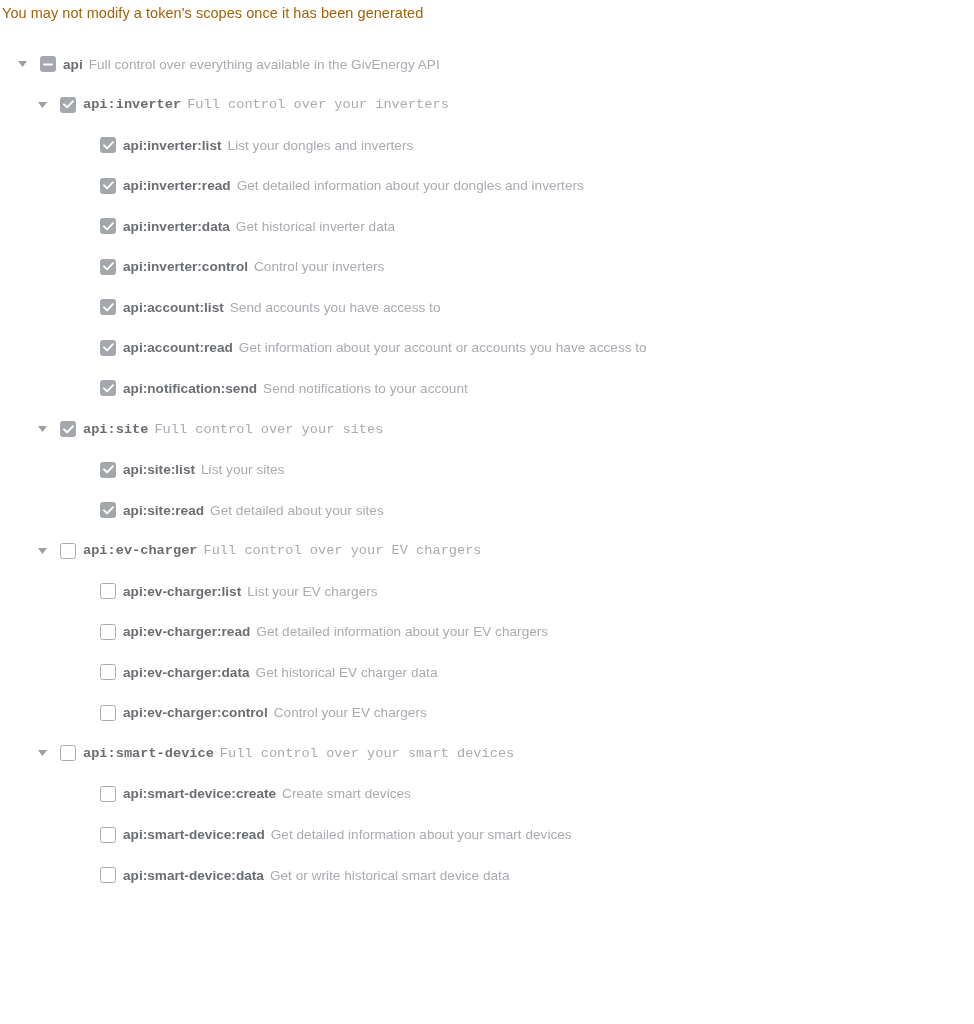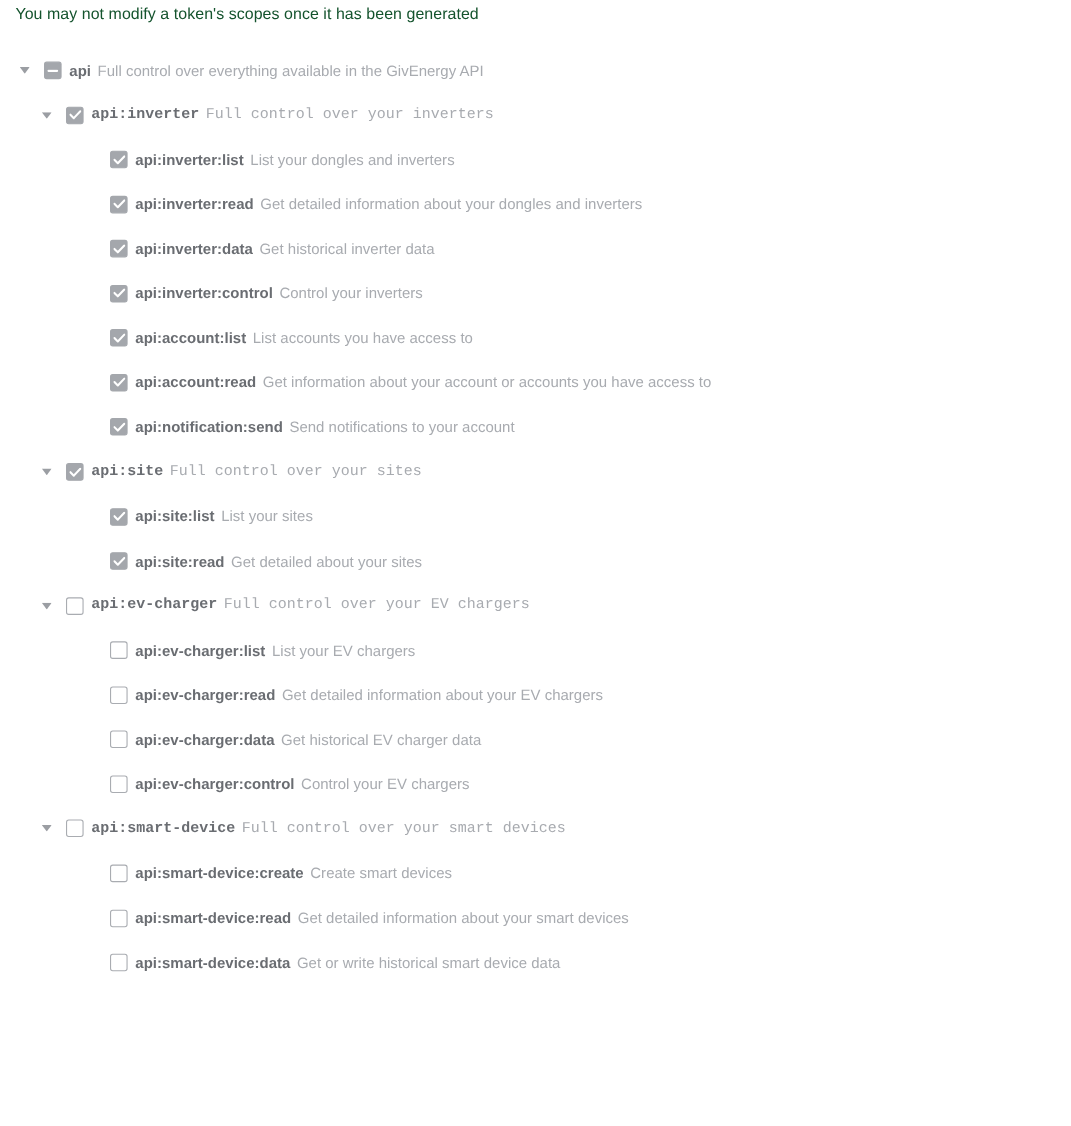--- a/index.html
+++ b/index.html
@@ -11,24 +11,24 @@
     width: 974px;
     height: 1024px;
     overflow: hidden;
   }
   body {
     font-family: "Liberation Sans", "DejaVu Sans", sans-serif;
     -webkit-font-smoothing: antialiased;
   }
 
   .notice {
-    color: #14532d;
+    color: #a16207;
     font-size: 14.5px;
     line-height: 1.3;
-    padding: 4px 0 0 14px;
+    padding: 4px 0 0 2px;
     letter-spacing: 0.05px;
   }
 
   .scope-tree {
     margin-top: 21px;
   }
 
   .scope-row {
     display: flex;
     align-items: center;
@@ -166,21 +166,21 @@
         <span class="scope-desc">Control your inverters</span>
       </div>
       <div class="scope-row depth-2">
         <div class="twisty hidden"></div>
         <div class="cbx checked">
           <svg width="11" height="9" viewBox="0 0 11 9">
             <path d="M1 4.3 L4.1 7.4 L10 1.2" fill="none" stroke="#ffffff" stroke-width="1.9" stroke-linecap="round" stroke-linejoin="round"></path>
           </svg>
         </div>
         <span class="scope-label">api:account:list</span>
-        <span class="scope-desc">List accounts you have access to</span>
+        <span class="scope-desc">Send accounts you have access to</span>
       </div>
       <div class="scope-row depth-2">
         <div class="twisty hidden"></div>
         <div class="cbx checked">
           <svg width="11" height="9" viewBox="0 0 11 9">
             <path d="M1 4.3 L4.1 7.4 L10 1.2" fill="none" stroke="#ffffff" stroke-width="1.9" stroke-linecap="round" stroke-linejoin="round"></path>
           </svg>
         </div>
         <span class="scope-label">api:account:read</span>
         <span class="scope-desc">Get information about your account or accounts you have access to</span>

